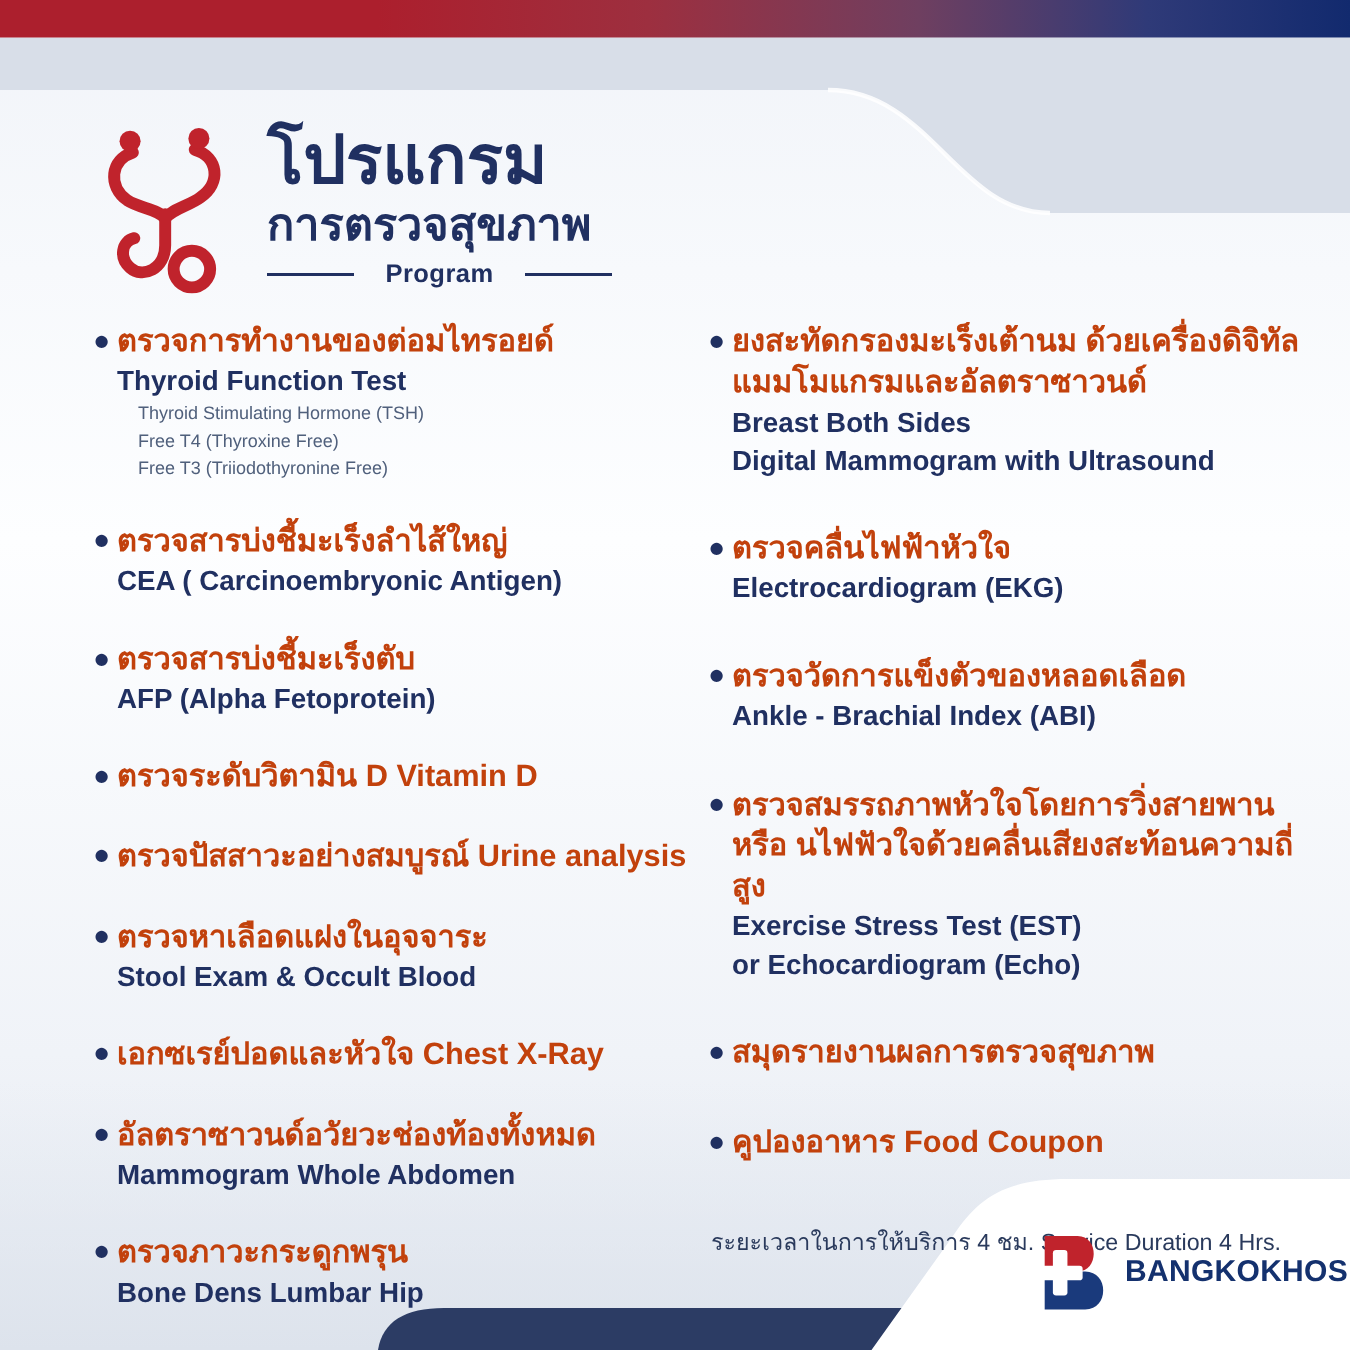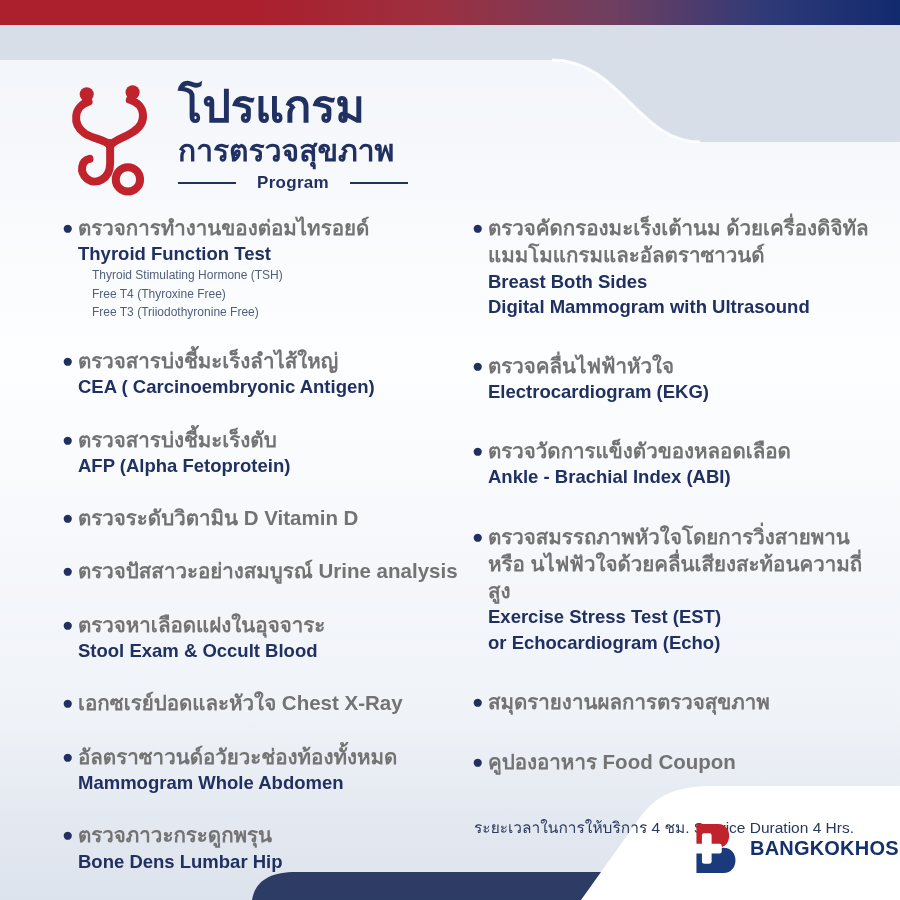--- a/index.html
+++ b/index.html
@@ -21,21 +21,21 @@
   .program-label{font-size:17px;font-weight:700;color:#203061;letter-spacing:0.3px;}
   
   .columns{position:absolute;top:214px;left:62px;right:24px;display:flex;}
   .col{display:flex;flex-direction:column;}
   .col-left{width:410px;}
   .col-right{width:404px;}
   .item{display:flex;align-items:flex-start;margin-bottom:26px;}
   .col-right .item{margin-bottom:33px;}
   .bullet{flex:0 0 16px;color:#203061;font-size:19px;line-height:1.45;}
   .item-content{flex:1 1 auto;}
-  .line-thai{font-size:20.5px;font-weight:700;color:#737373;line-height:1.33;}
+  .line-thai{font-size:20.5px;font-weight:700;color:#c2410c;line-height:1.33;}
   .line-en{font-size:18.5px;font-weight:700;color:#203061;line-height:1.36;}
   .line-sub{font-size:12px;font-weight:400;color:#50607c;line-height:1.52;margin-left:14px;}
   .note{font-size:15.5px;font-weight:400;color:#2a3a5c;margin-top:6px;margin-left:2px;}
   
   .hosp-logo{position:absolute;left:688px;top:822px;display:flex;align-items:center;z-index:3;}
   .hosp-mark{width:54px;height:53px;flex:0 0 auto;}
   .hosp-text{margin-left:8px;display:flex;flex-direction:row;justify-content:center;}
   .hosp-line{font-size:20px;font-weight:800;color:#14316e;line-height:1.02;letter-spacing:0.2px;}
 </style>
 </head>
@@ -154,21 +154,21 @@
               <div class="line-thai">ตรวจภาวะกระดูกพรุน</div>
               <div class="line-en">Bone Dens Lumbar Hip</div>
             </div>
           </div>
         </div>
       <div class="col col-right">
         <div id="col-right-items">
             <div class="item">
               <span class="bullet">●</span>
               <div class="item-content">
-                <div class="line-thai">ตรวจคัดกรองมะเร็งเต้านม ด้วยเครื่องดิจิทัล</div>
+                <div class="line-thai">ยงสะทัดกรองมะเร็งเต้านม ด้วยเครื่องดิจิทัล</div>
                 <div class="line-thai">แมมโมแกรมและอัลตราซาวนด์</div>
                 <div class="line-en">Breast Both Sides</div>
                 <div class="line-en">Digital Mammogram with Ultrasound</div>
               </div>
             </div>
             <div class="item">
               <span class="bullet">●</span>
               <div class="item-content">
                 <div class="line-thai">ตรวจคลื่นไฟฟ้าหัวใจ</div>
                 <div class="line-en">Electrocardiogram (EKG)</div>

